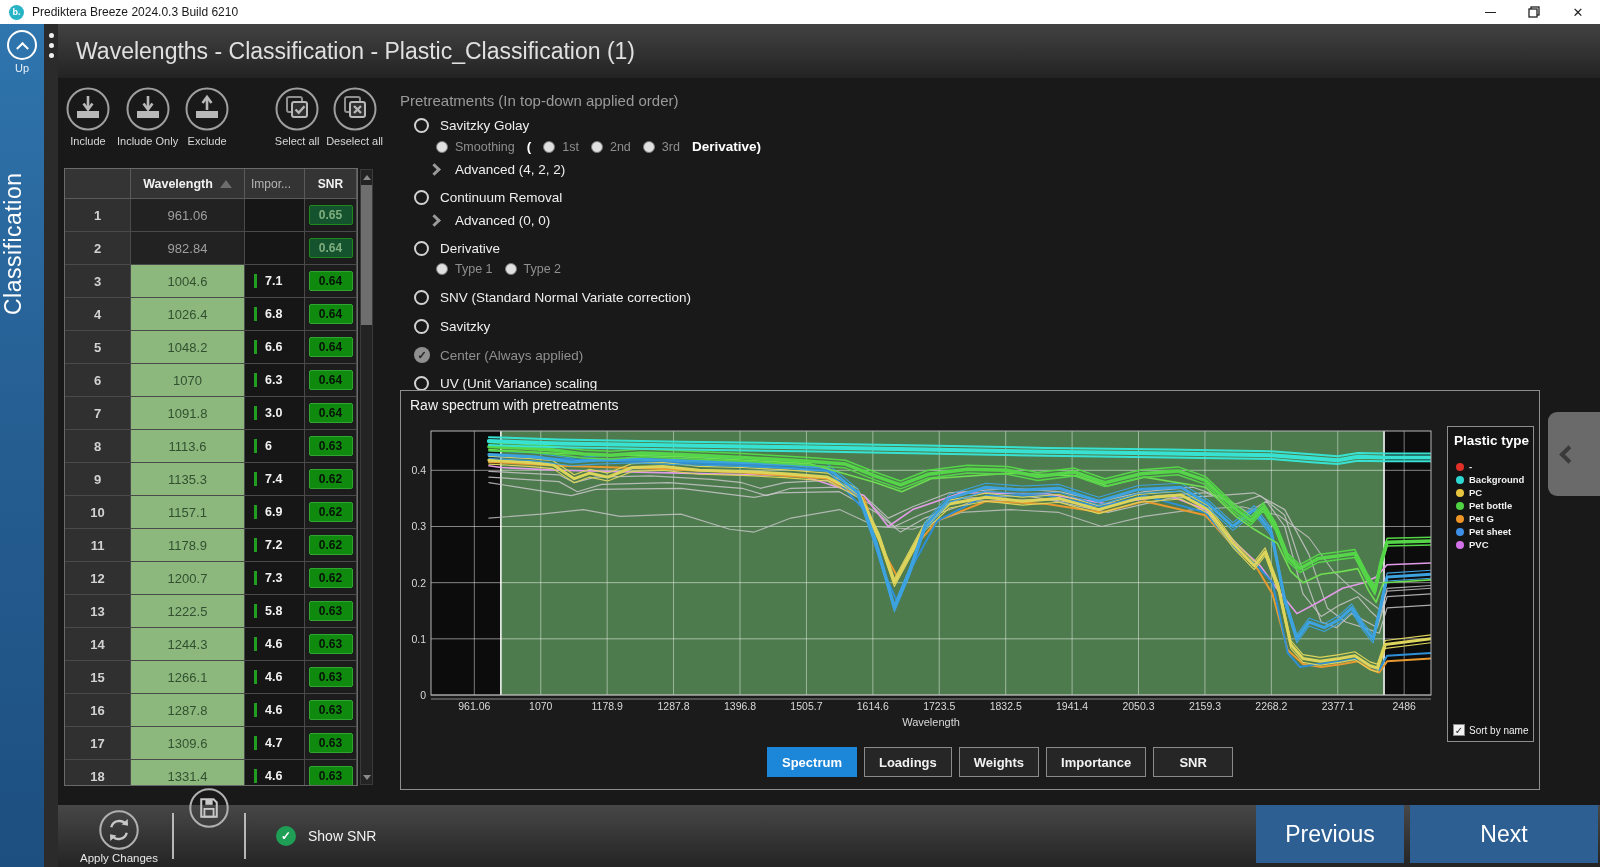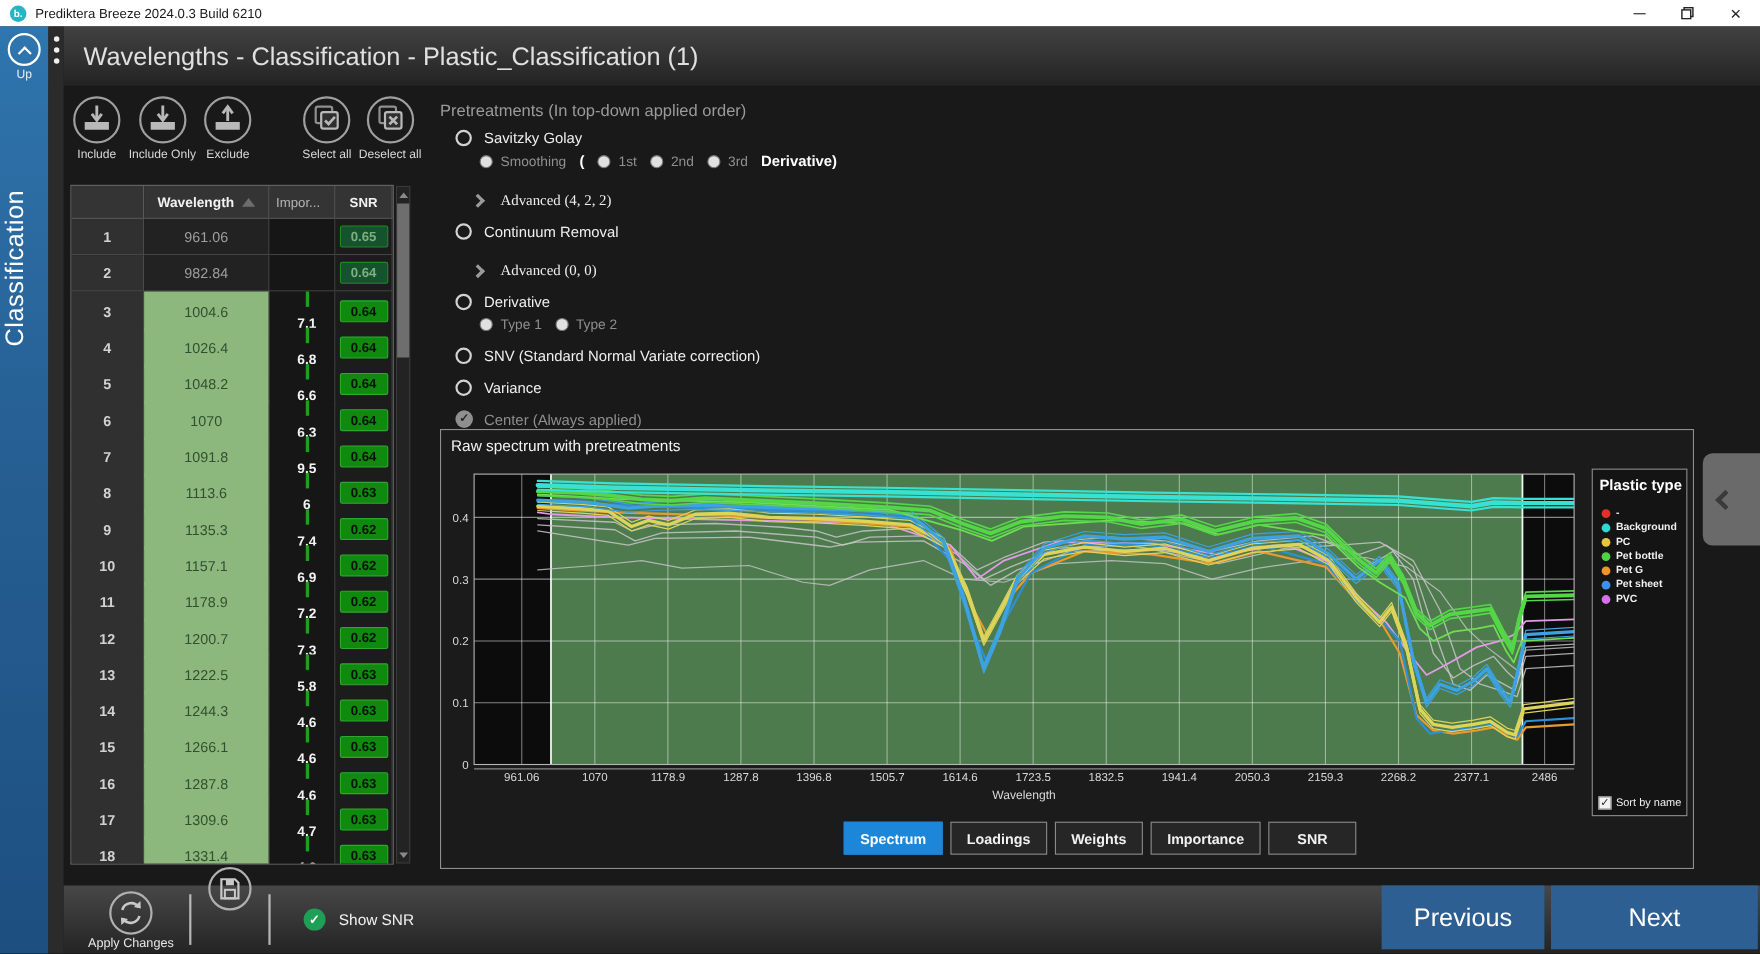--- a/index.html
+++ b/index.html
@@ -59,21 +59,21 @@
   .thead .h-snr { color:#f2f2f2; font-weight:bold; }
   .sorttri { width:0; height:0; border-left:6px solid transparent; border-right:6px solid transparent;
              border-bottom:8px solid #6d6d6d; margin-left:7px; }
   .trow { display:grid; grid-template-columns:66px 114px 60px 52px; height:33px; }
   .trow > div { border-right:1px solid #4a4a4a; border-bottom:1px solid #4a4a4a;
                 display:flex; align-items:center; justify-content:center; }
   .c-num { background:#303030; color:#d2d2d2; font-size:13px; font-weight:bold; }
   .c-wl { font-size:13px; color:#9f9f9f; background:#222; }
   .trow.inc .c-wl { background:#8cb87e; color:#32502f; }
   .c-imp { background:#161616; justify-content:flex-start !important; padding-left:9px; gap:8px;
-           color:#f2f2f2; font-size:12.5px; font-weight:bold;flex-direction:column; }
+           color:#f2f2f2; font-size:12.5px; font-weight:bold; }
   .impbar { width:3px; height:14px; background:#1f9e1f; display:inline-block; }
   .c-snr { background:#1c1c1c; }
   .badge { width:44px; height:20px; border-radius:2px; display:flex; align-items:center; justify-content:center;
            font-size:12px; font-weight:bold; }
   .trow.inc .badge { background:#0f8a0f; border:1px solid #31a531; color:#071207; }
   .trow.exc .badge { background:#14532d; border:1px solid #1d8a1d; color:#7fae7f; }
 
   
   .vscroll { position:absolute; left:302px; top:91px; width:13px; height:616px; background:#232323;
              border:1px solid #3a3a3a; }
@@ -84,21 +84,21 @@
             border-bottom:5px solid #8a8a8a; }
   .tri-down { width:0; height:0; border-left:4px solid transparent; border-right:4px solid transparent;
               border-top:5px solid #8a8a8a; }
   .vs-thumb { position:absolute; left:0; top:15px; width:11px; height:140px; background:#6e6e6e; }
 
   
   .pretreat { position:absolute; left:342px; top:14px; width:560px; }
   .pt-title { color:#9a9a9a; font-size:15px; margin-bottom:9px; }
   .pt-row { display:flex; align-items:center; margin:9px 0 0 14px; }
   .pt-row.sub { margin-left:36px; margin-top:6px; }
-  .pt-row.adv { margin-left:26px; margin-top:20px;font-family:Liberation Serif, serif; }
+  .pt-row.adv { margin-left:26px; margin-top:8px; }
   .radio { width:15px; height:15px; border:2px solid #d2d2d2; border-radius:50%; margin-right:11px; flex:none; }
   .subradio { width:12px; height:12px; border-radius:50%; background:#e0e0e0; border:1px solid #777;
               margin-right:7px; flex:none; }
   .circlecheck { width:16px; height:16px; border-radius:50%; background:#8f8f8f; color:#262626;
                  font-size:11px; font-weight:bold; text-align:center; line-height:16px; margin-right:10px; flex:none; }
   .pt-label { color:#efefef; font-size:13.5px; }
   .pt-label.dim { color:#8f8f8f; font-size:12.5px; }
   .pt-label.b { font-weight:bold; color:#fff; }
   .pt-row.sub .gap { width:12px; }
   .chev-right { width:9px; height:9px; border:solid #9a9a9a; border-width:0 3px 3px 0;
@@ -318,21 +318,21 @@
           </div>
           <div class="c-snr">
             <span class="badge">0.64</span>
           </div>
         </div>
       <div class="trow inc">
           <div class="c-num">7</div>
           <div class="c-wl">1091.8</div>
           <div class="c-imp">
             <span class="impbar"></span>
-            <span>9.5</span>
+            <span>3.0</span>
           </div>
           <div class="c-snr">
             <span class="badge">0.64</span>
           </div>
         </div>
       <div class="trow inc">
           <div class="c-num">8</div>
           <div class="c-wl">1113.6</div>
           <div class="c-imp">
             <span class="impbar"></span>
@@ -513,21 +513,21 @@
         <span class="subradio"></span>
         <span class="pt-label dim">Type 2</span>
       </div>
 
       <div class="pt-row" style="margin-top:14px;">
         <span class="radio"></span>
         <span class="pt-label">SNV (Standard Normal Variate correction)</span>
       </div>
       <div class="pt-row" style="margin-top:14px;">
         <span class="radio"></span>
-        <span class="pt-label">Variance</span>
+        <span class="pt-label">Savitzky</span>
       </div>
       <div class="pt-row" style="margin-top:13px;">
         <span class="circlecheck">✓</span>
         <span class="pt-label dim" style="font-size:13.5px;">Center (Always applied)</span>
       </div>
       <div class="pt-row" style="margin-top:13px;">
         <span class="radio"></span>
         <span class="pt-label">UV (Unit Variance) scaling</span>
       </div>
     </div>

